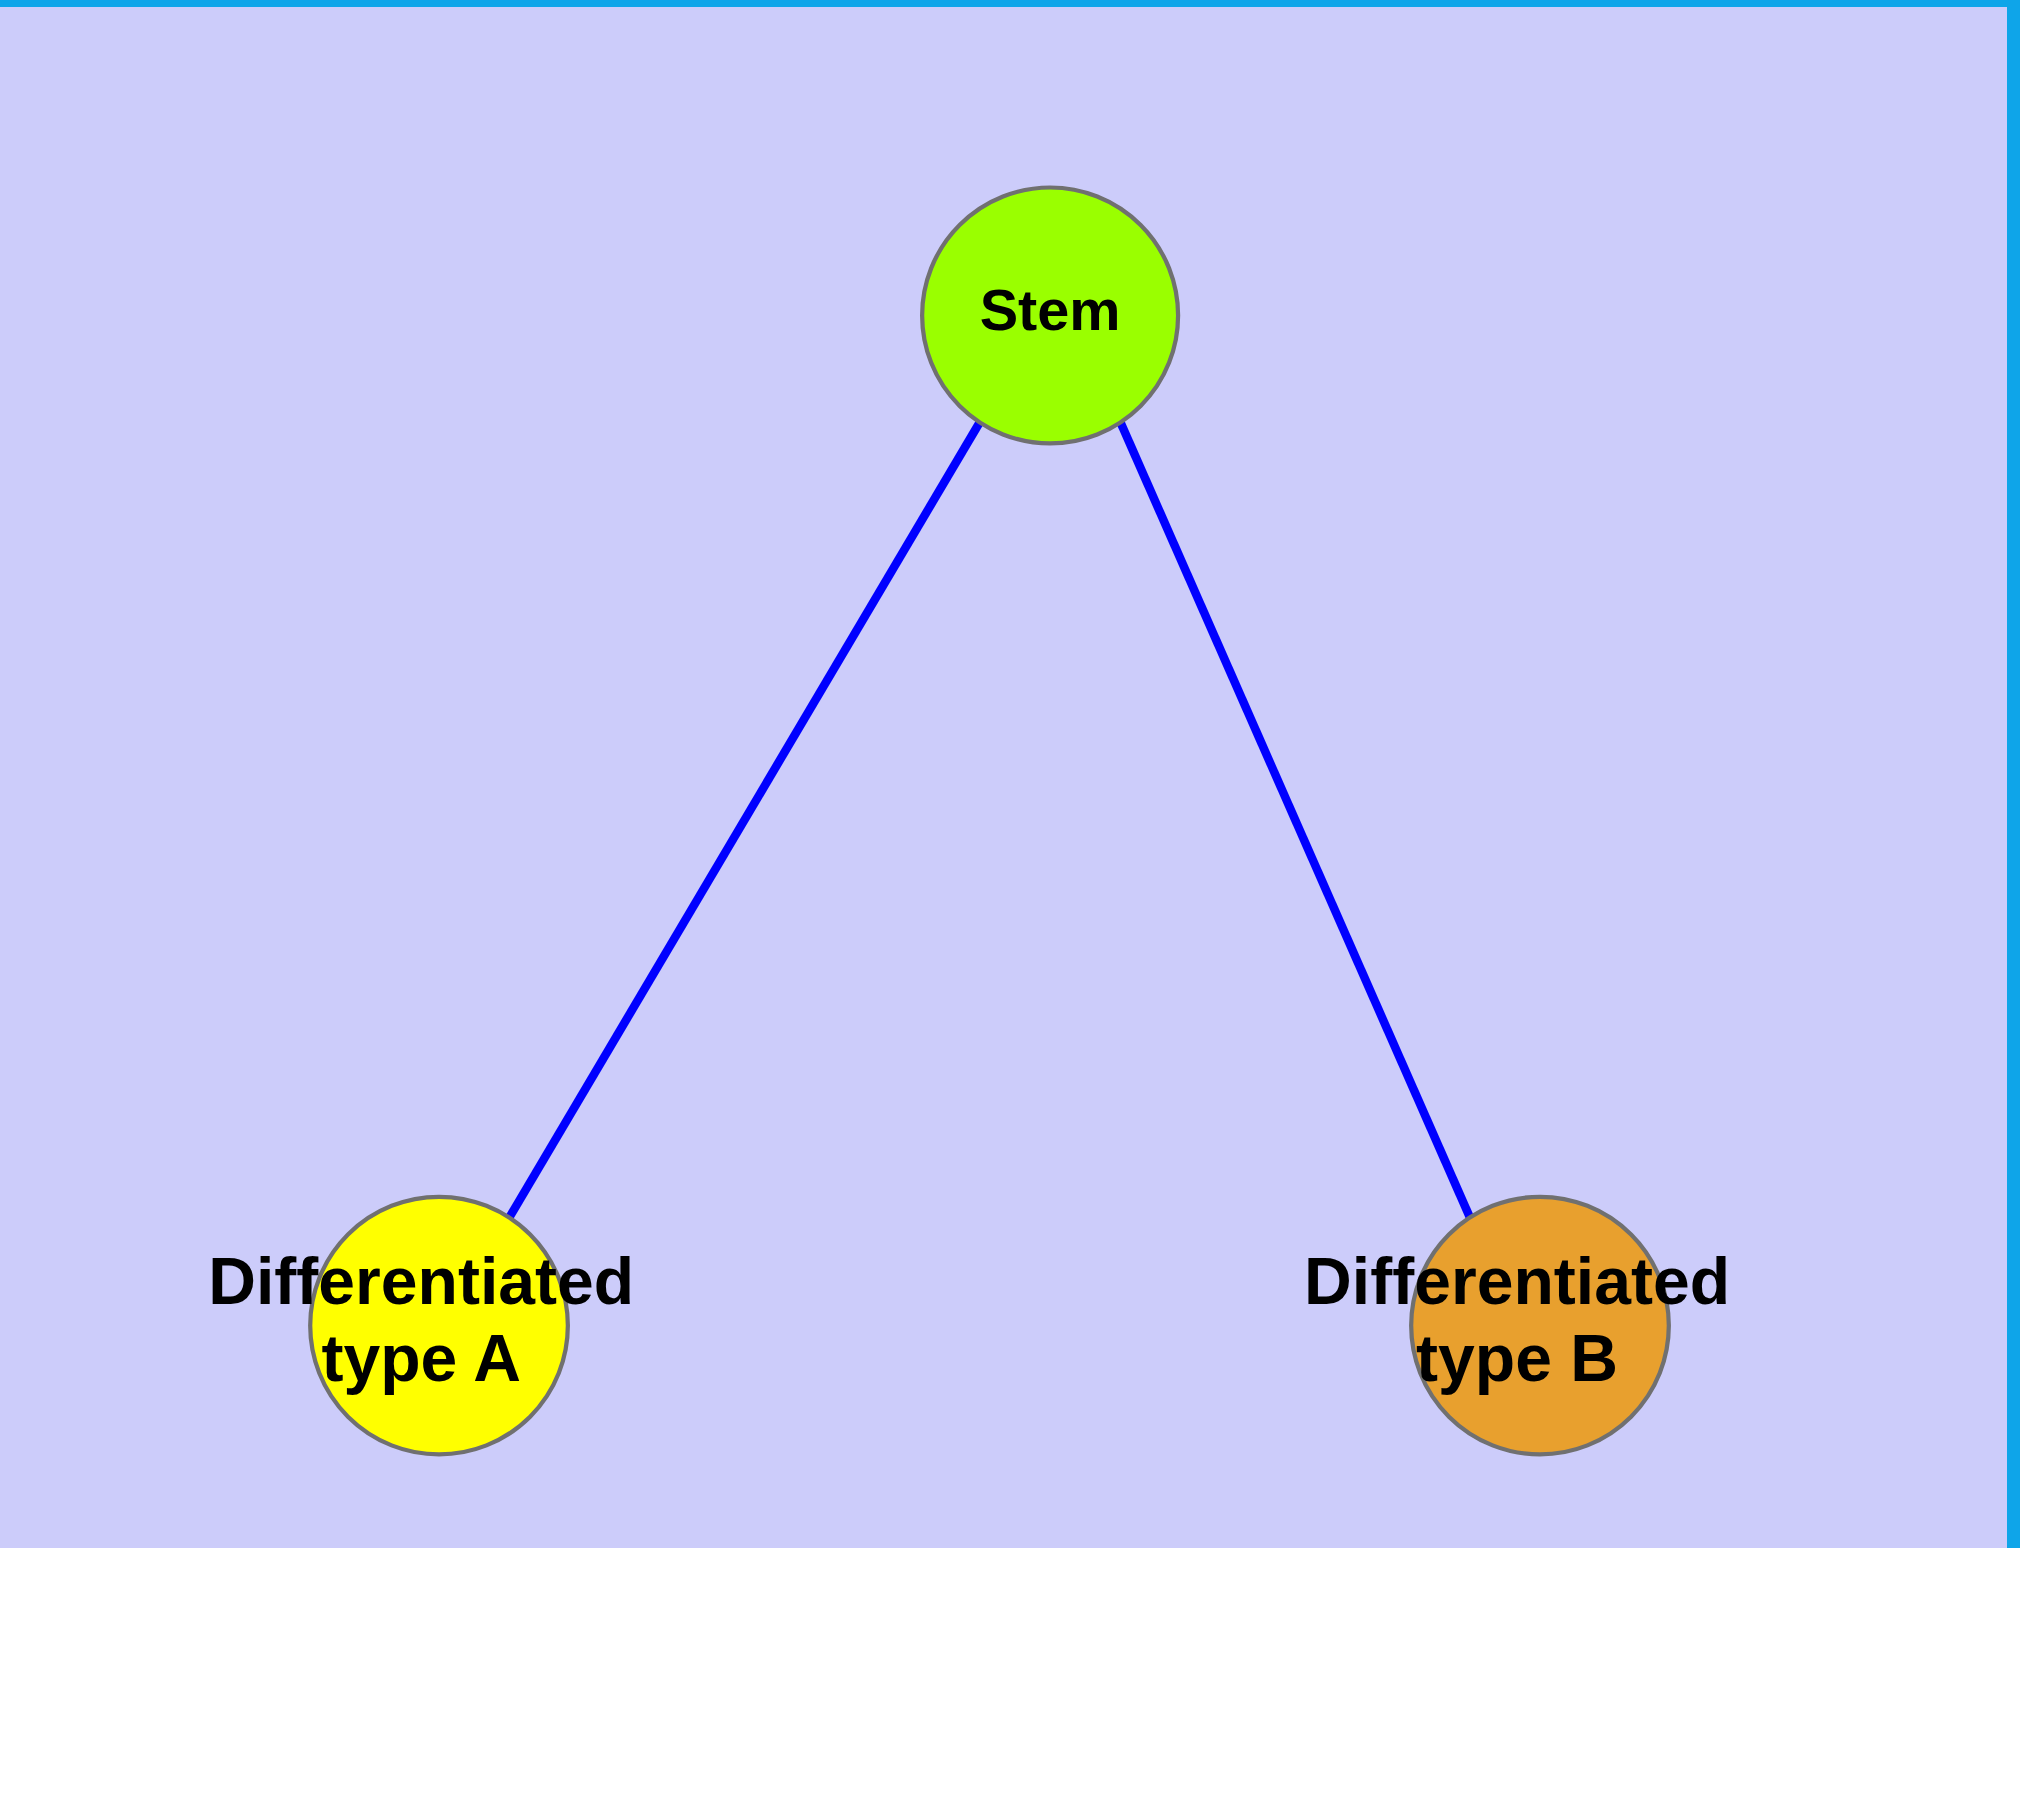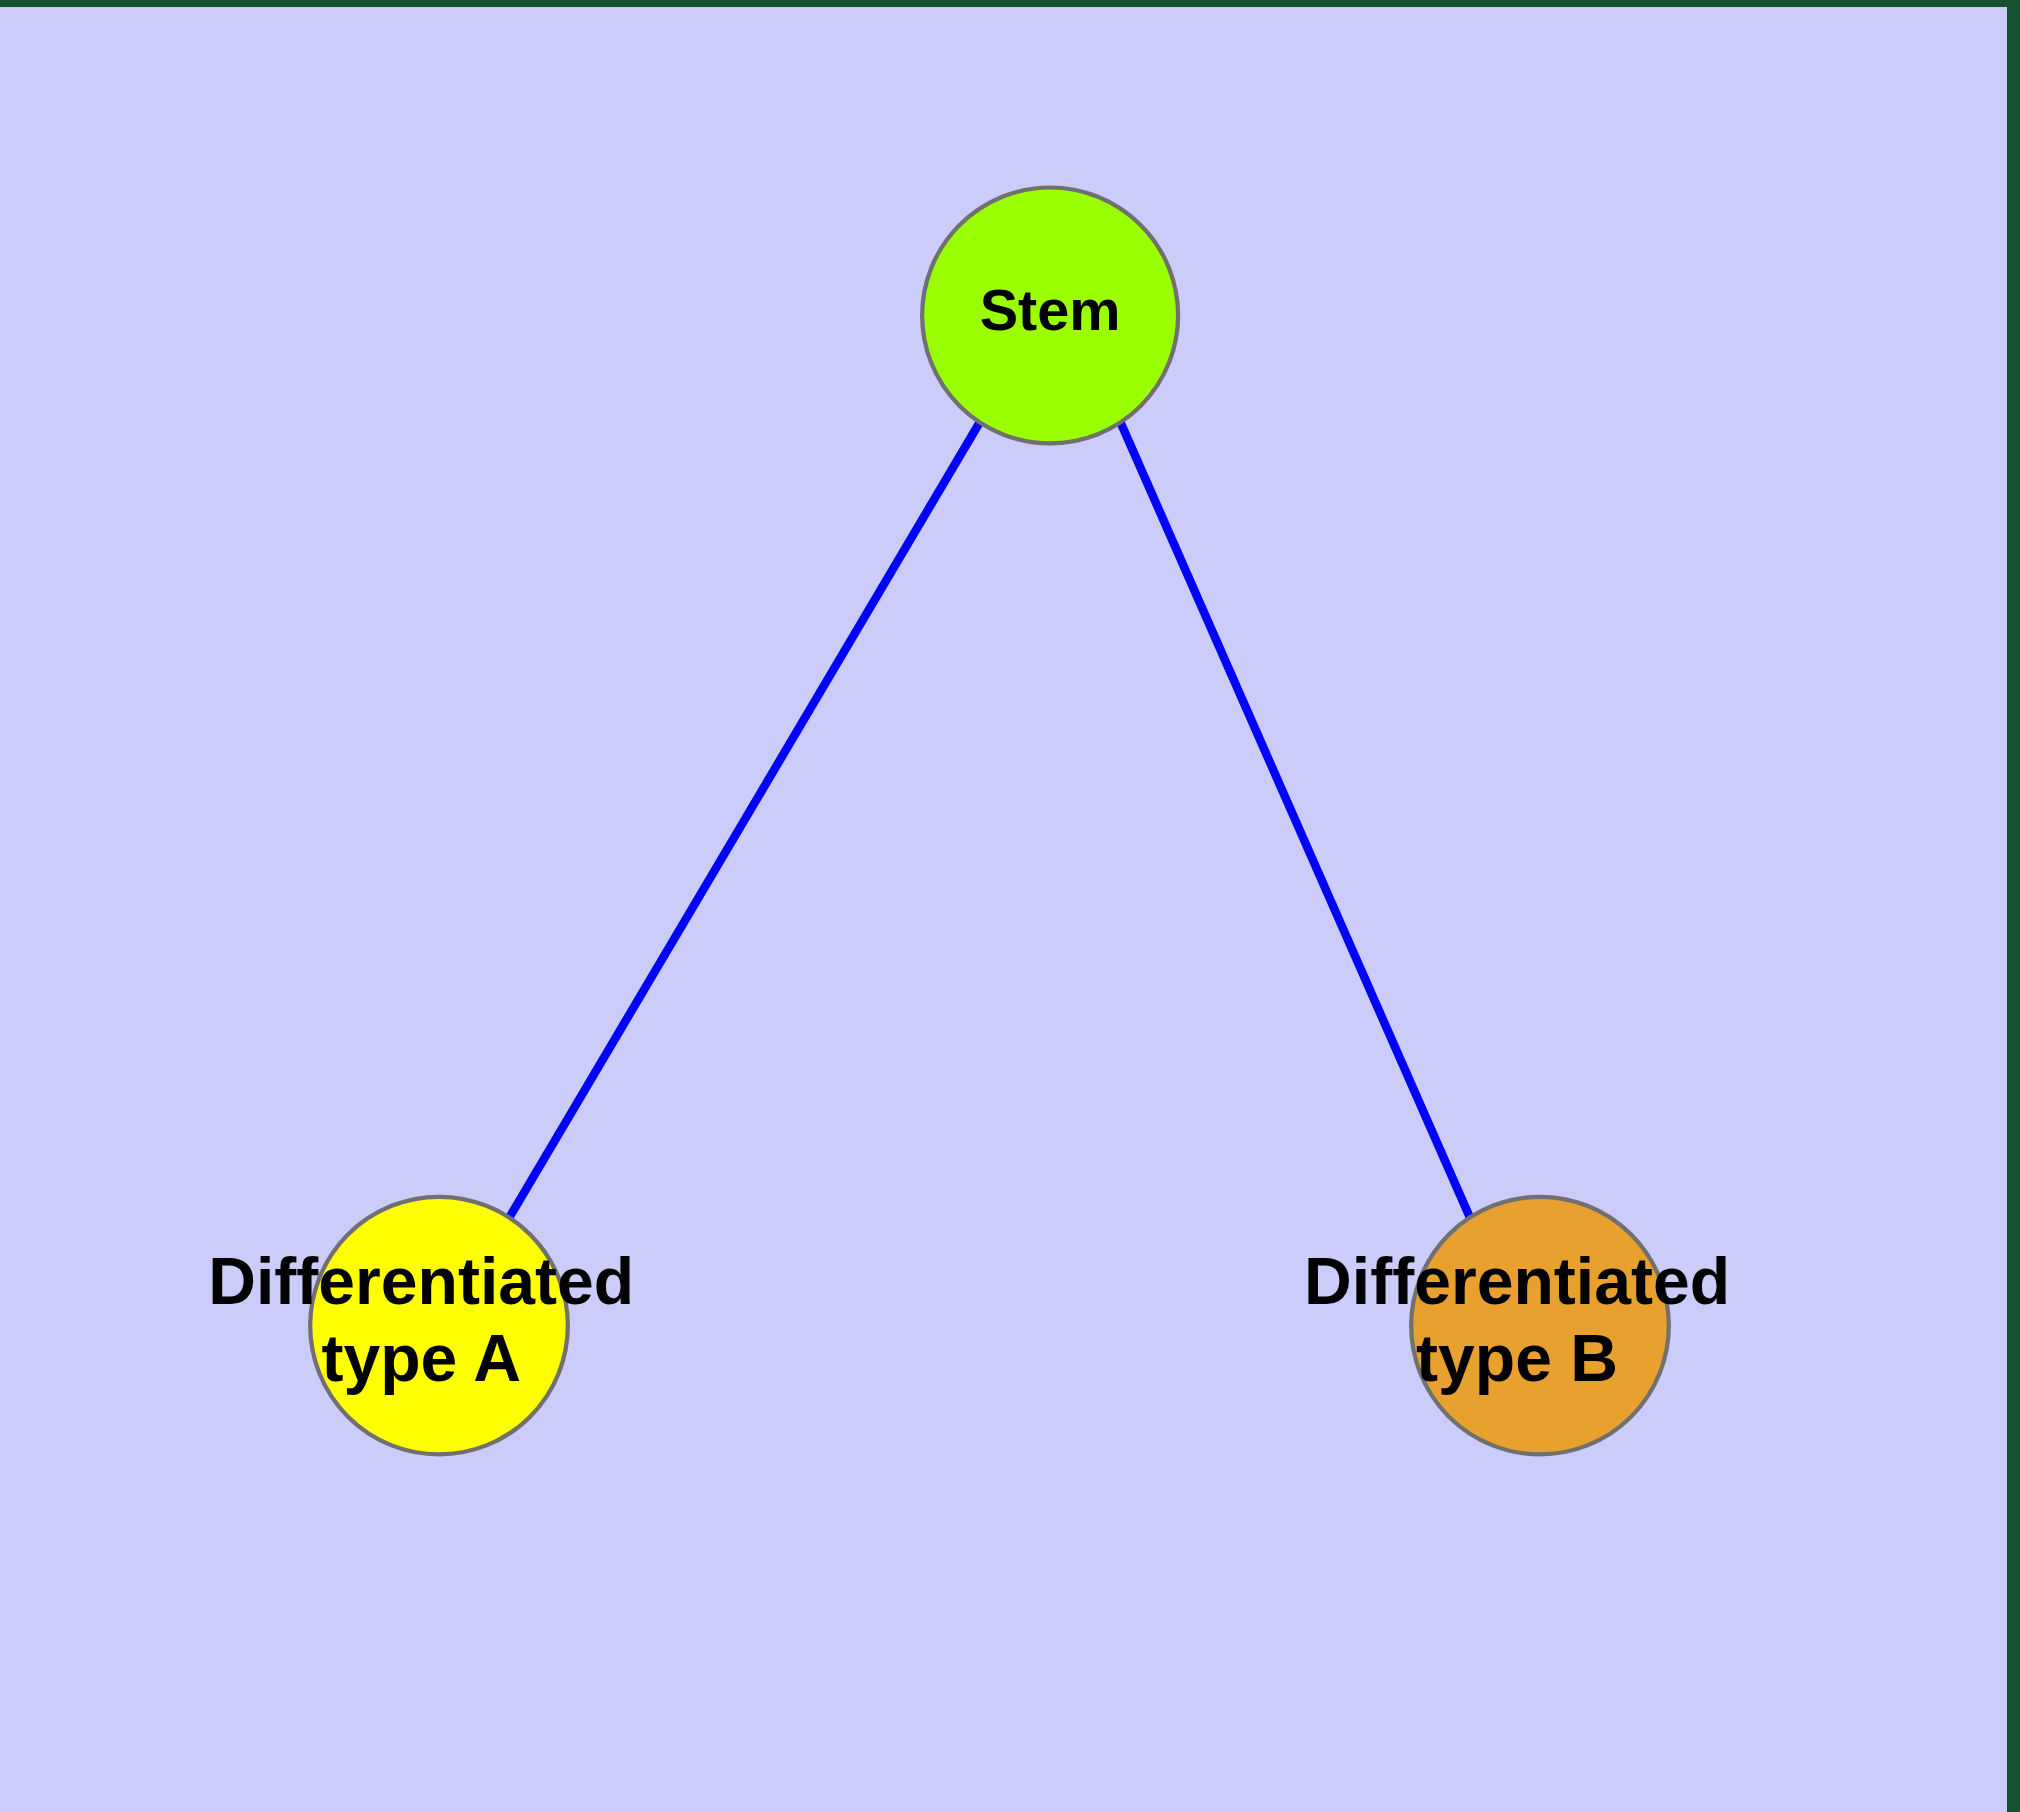--- a/index.html
+++ b/index.html
@@ -4,22 +4,22 @@
 <title>Cell Differentiation Graph</title>
 <style>
   html, body {
     margin: 0;
     padding: 0;
     background: #ffffff;
   }
   #canvas {
     position: relative;
     width: 2021px;
-    height: 1812px;
-    background: #14532d;
+    height: 1548px;
+    background: #0ea5e9;
     overflow: hidden;
     font-family: "Liberation Sans", "DejaVu Sans", sans-serif;
   }
   #plot-area {
     position: absolute;
     left: 0px;
     top: 6.8px;
     width: 2007px;
     height: 1805px;
     background: #ccccfa;

